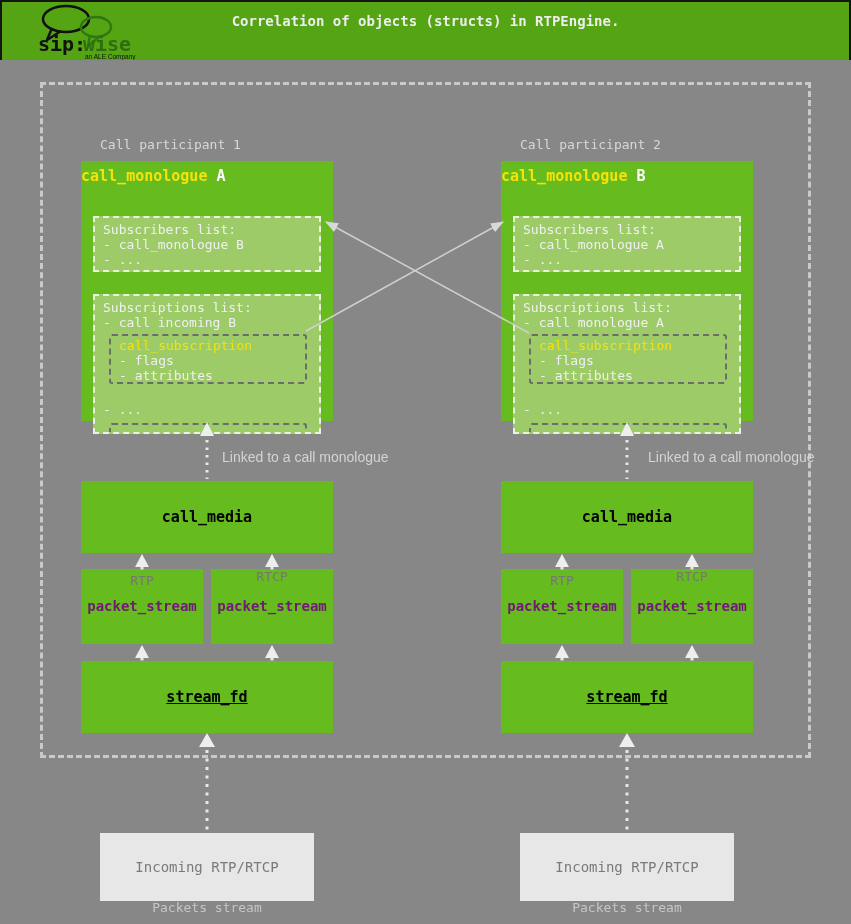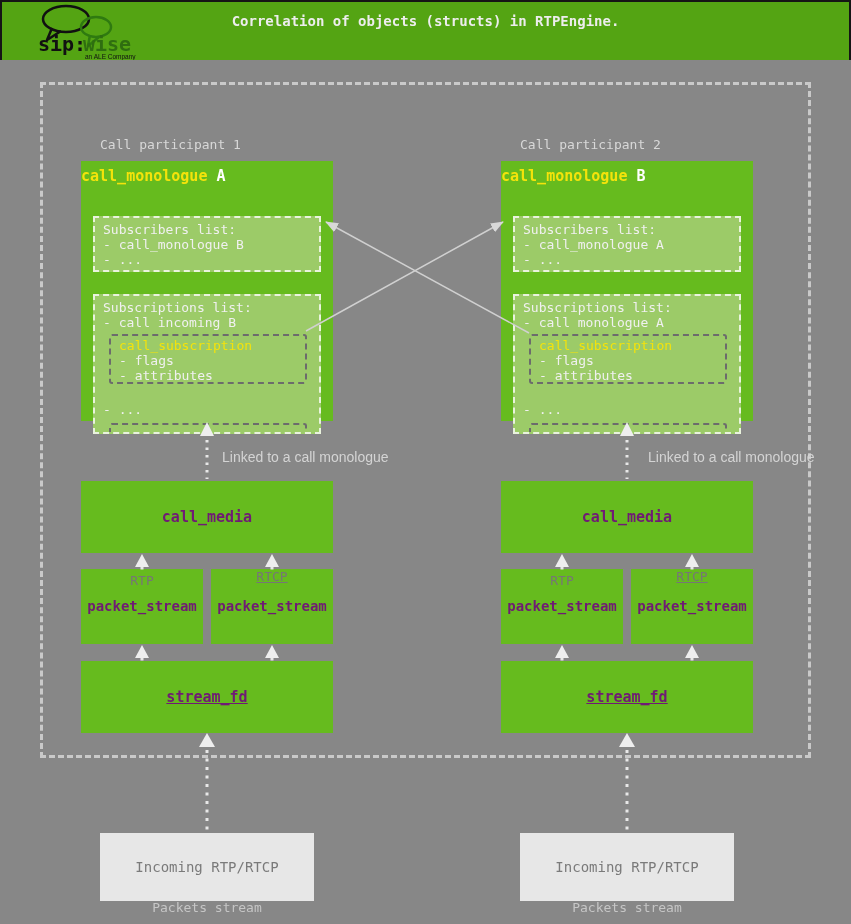--- a/index.html
+++ b/index.html
@@ -48,29 +48,29 @@
     border:2px dashed #6c6c6c; border-radius:3px; padding:2px 8px;
   }
   .more-line { position:absolute; left:8px; top:106px; }
   .partial-box {
     position:absolute; left:14px; top:127px; width:198px; height:18px; box-sizing:border-box;
     border:2px dashed #6c6c6c; border-bottom:none; border-radius:3px 3px 0 0;
   }
 
   .media-box, .fd-box {
     width:252px; height:72px; display:flex; align-items:center; justify-content:center;
-    color:#701a75; font-weight:bold; font-size:15px;
+    color:#000000; font-weight:bold; font-size:15px;
   }
   .media-box { top:481px; }
   .fd-box { top:661px;text-decoration:underline; }
 
   .packet-box { width:122px; height:75px; top:569px; }
   .proto-label { position:absolute; left:0; width:100%; text-align:center; font-size:13px; color:#767676; }
   .proto-rtp { top:4px; }
-  .proto-rtcp { top:0px;text-decoration:underline; }
+  .proto-rtcp { top:0px; }
   .stream-name { position:absolute; left:0; top:29px; width:100%; text-align:center;
     color:#701a75; font-weight:bold; font-size:14px; }
 
   .linked-label {
     position:absolute; top:449px; font-family:"Liberation Sans", sans-serif;
     font-size:14px; color:#d4d4d4;
   }
 
   .incoming-box {
     position:absolute; top:833px; width:214px; height:68px; background:#e7e7e7;

